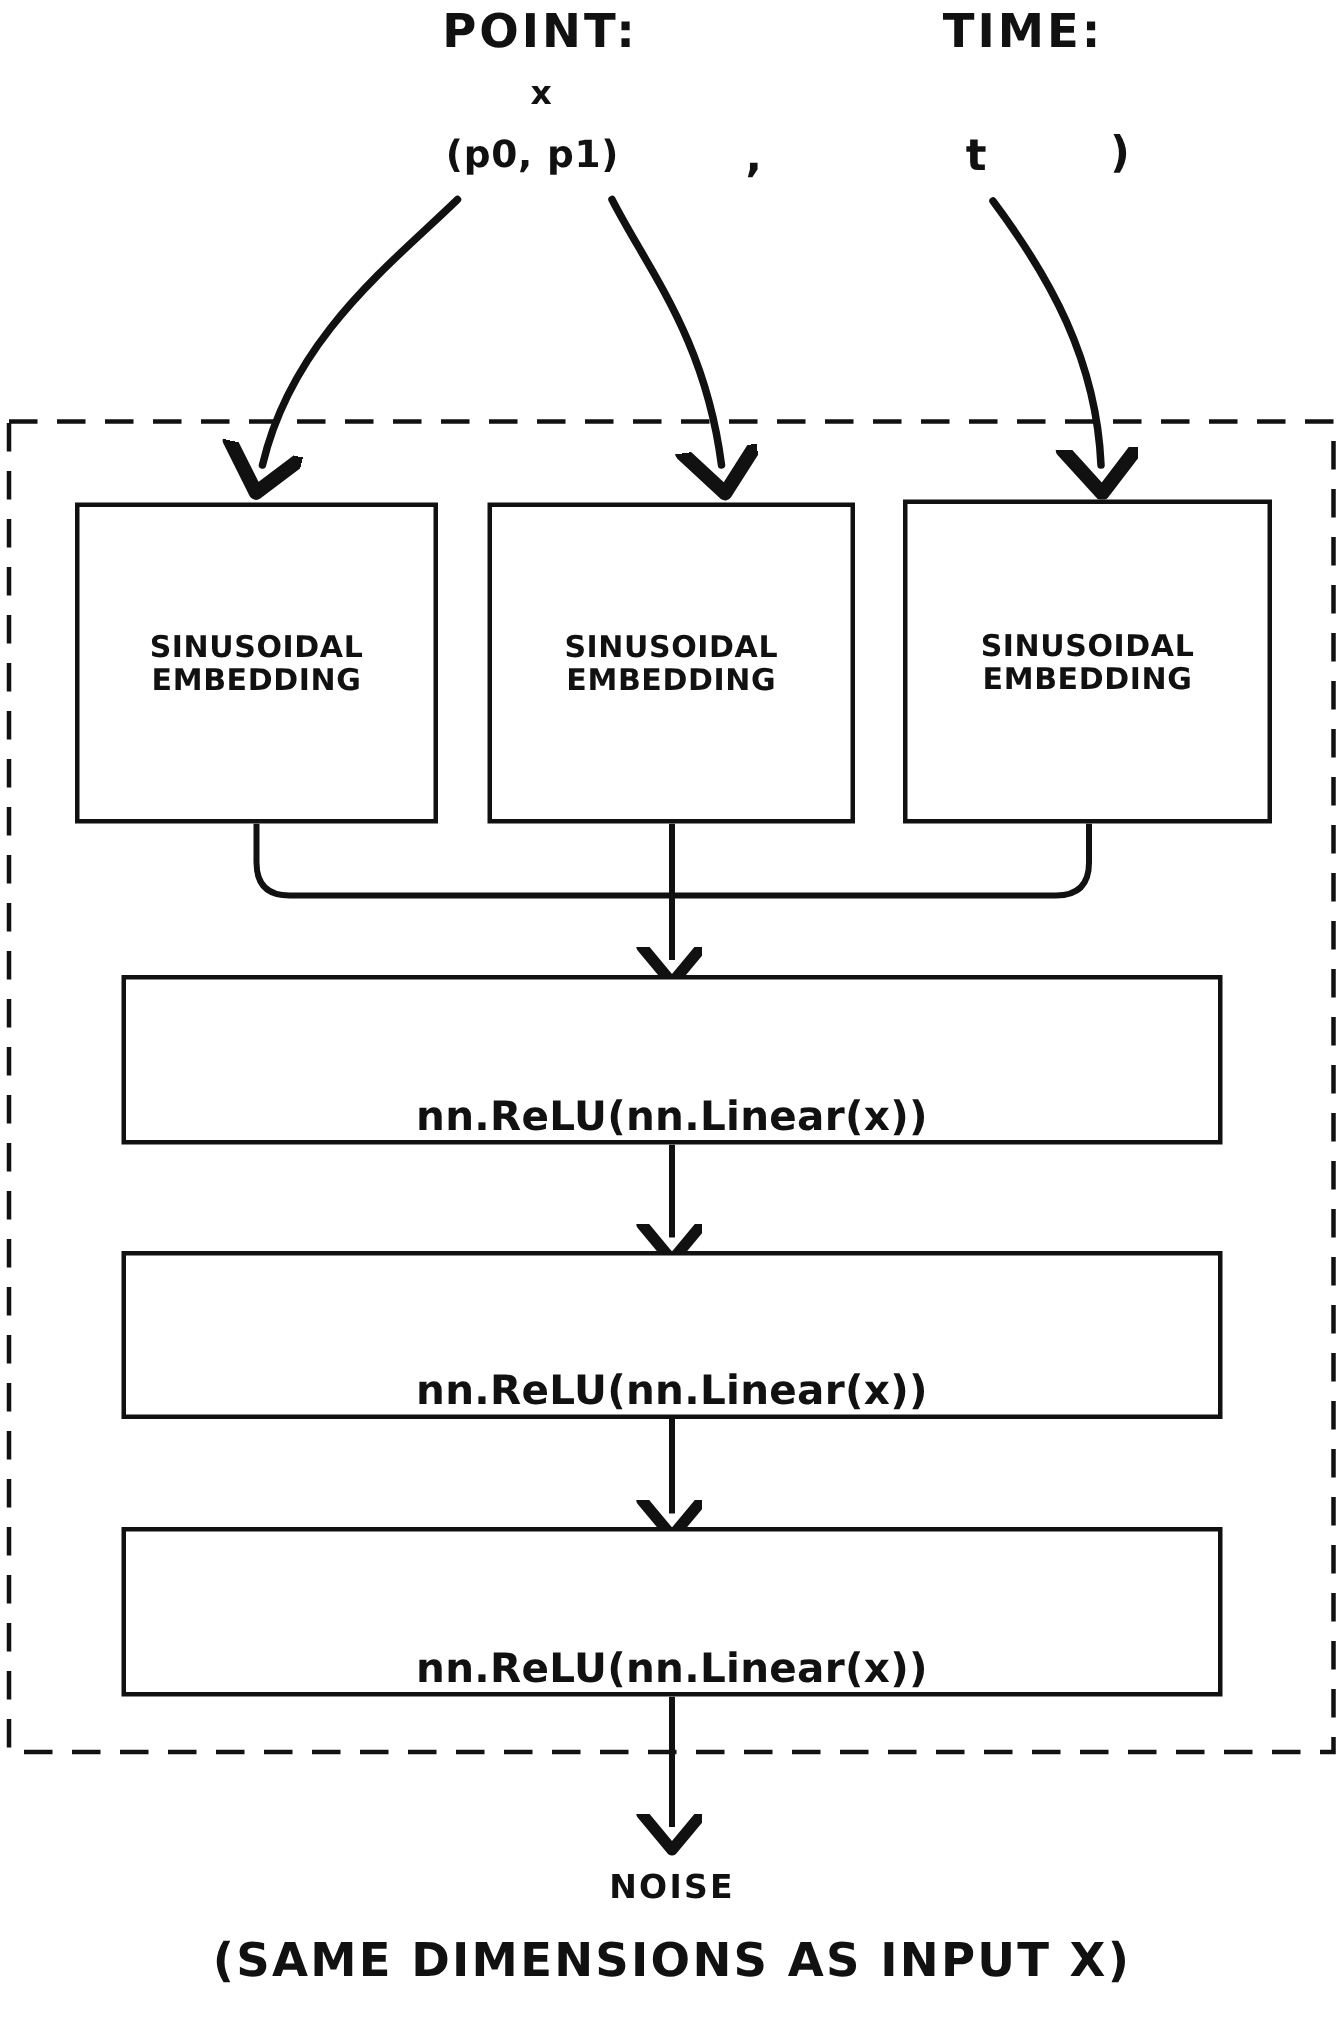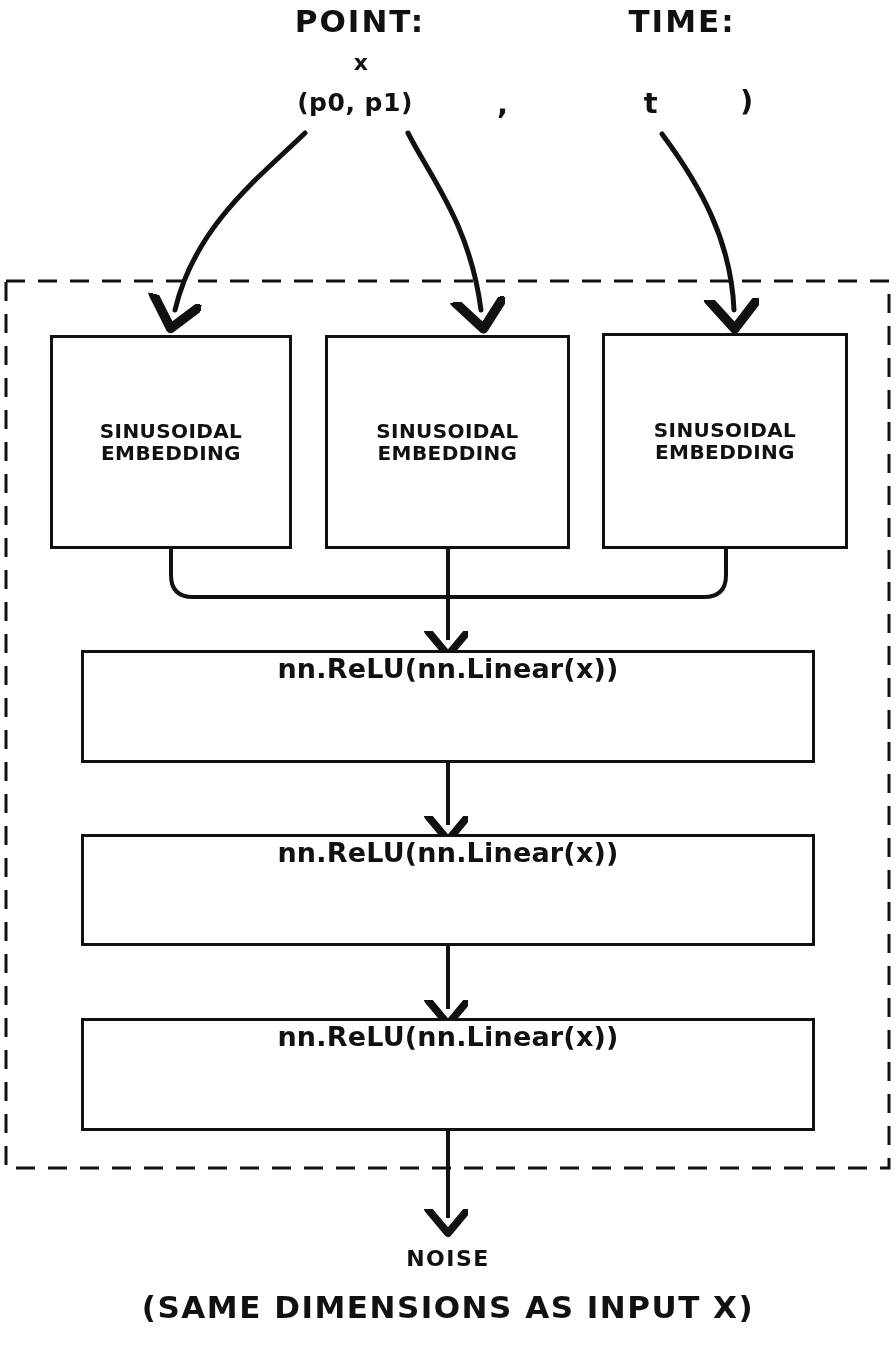--- a/index.html
+++ b/index.html
@@ -71,21 +71,21 @@
   #emb-box-3 { left: 602px; top: 333px; width: 246px; height: 216px; }
 
   
   .relu-box {
     position: absolute;
     left: 81px;
     width: 734px;
     border: 3px solid #111111;
     background: #ffffff;
     display: flex;
-    align-items: flex-start;
+    align-items: flex-end;
     justify-content: center;
   }
   .relu-label {
     font-family: "DejaVu Sans", sans-serif;
     font-weight: 600;
     font-size: 27px;
     color: #111111;
     letter-spacing: 0.2px;
     white-space: pre;
   }

